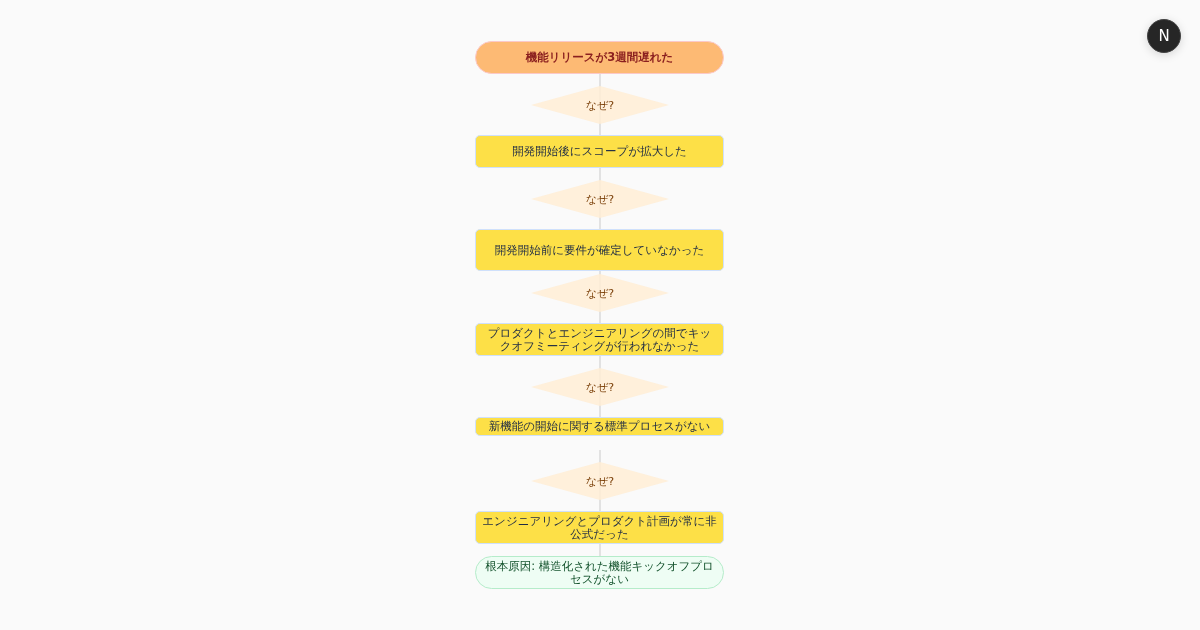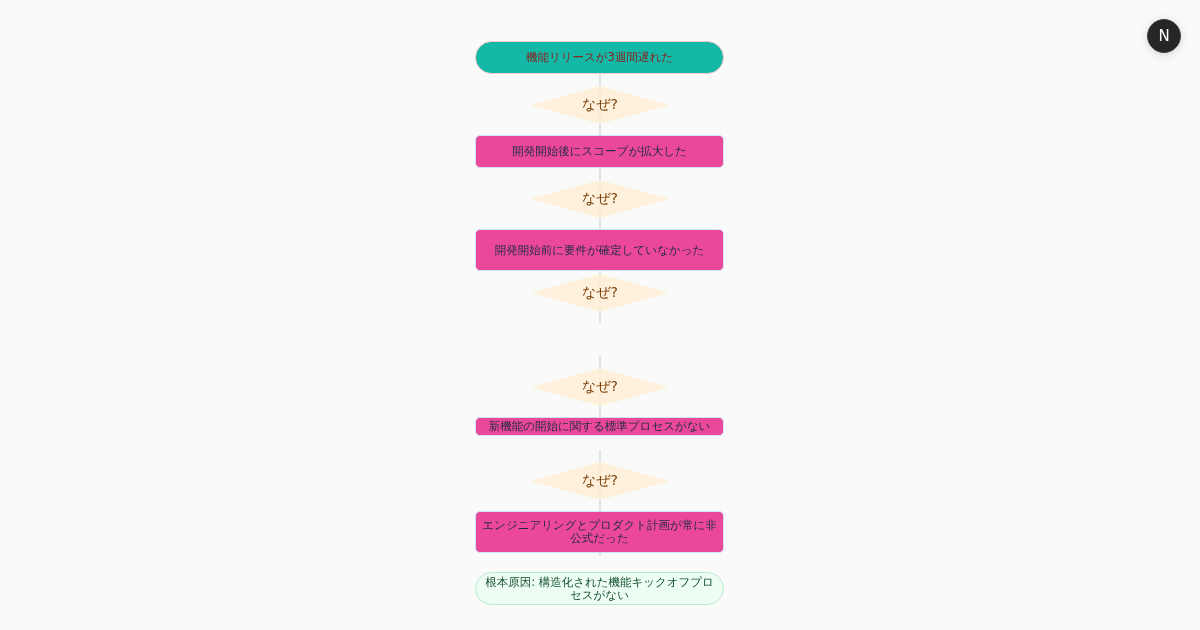--- a/index.html
+++ b/index.html
@@ -16,38 +16,39 @@
     }
     .node {
       position: absolute; left: 475px; width: 249px;
       box-sizing: border-box;
       display: flex; align-items: center; justify-content: center;
       text-align: center;
       font-size: 11.5px; line-height: 13px;
       padding: 0 6px;
     }
     .node.start {
-      background: #14b8a6; border: 1.5px solid #fbc9c9; border-radius: 17px;
+      background: #fdba74; border: 1.5px solid #fbc9c9; border-radius: 17px;
       color: #8b1f1f;
+      font-weight: bold;
     }
     .node.step {
-      background: #ec4899; border: 1.5px solid #cfe0fb; border-radius: 5px;
+      background: #fde047; border: 1.5px solid #cfe0fb; border-radius: 5px;
       color: #1e2b45;
     }
     .node.root {
       background: #eefdf4; border: 1.5px solid #b5ecca; border-radius: 17px;
       color: #14532d;
     }
     .diamond {
       position: absolute; left: 531px; width: 138px; height: 38px;
       display: flex; align-items: center; justify-content: center;
     }
     .diamond svg { position: absolute; left: 0; top: 0; }
     .diamond span {
-      position: relative; font-size: 14px; color: #7a3f08;
+      position: relative; font-size: 11px; color: #7a3f08;
     }
     .avatar {
       position: absolute; left: 1147px; top: 19px; width: 34px; height: 34px;
       border-radius: 50%; background: #262626;
       box-shadow: 0 2px 10px rgba(0,0,0,0.15);
       display: flex; align-items: center; justify-content: center;
       color: #fff; font-size: 15px;
       border: 1px solid #444; box-sizing: border-box;
     }
   </style>
@@ -89,43 +90,46 @@
     <span>開発開始前に要件が確定していなかった</span>
   </div>
 
   <div class="diamond" style="top:274px;">
     <svg width="138" height="38">
         <polygon points="69,0 138,19 69,38 0,19" fill="#ffedd5" fill-opacity="0.85"></polygon>
       </svg>
     <span>なぜ?</span>
   </div>
 
+  <div class="node step" style="top:323px;height:33px;">
+    <span>プロダクトとエンジニアリングの間でキックオフミーティングが行われなかった</span>
+  </div>
 
   <div class="diamond" style="top:368px;">
     <svg width="138" height="38">
         <polygon points="69,0 138,19 69,38 0,19" fill="#ffedd5" fill-opacity="0.85"></polygon>
       </svg>
     <span>なぜ?</span>
   </div>
 
   <div class="node step" style="top:417px;height:19px;">
     <span>新機能の開始に関する標準プロセスがない</span>
   </div>
 
   <div class="diamond" style="top:462px;">
     <svg width="138" height="38">
         <polygon points="69,0 138,19 69,38 0,19" fill="#ffedd5" fill-opacity="0.85"></polygon>
       </svg>
     <span>なぜ?</span>
   </div>
 
-  <div class="node step" style="top:511px;height:42px;">
+  <div class="node step" style="top:511px;height:33px;">
     <span>エンジニアリングとプロダクト計画が常に非公式だった</span>
   </div>
 
-  <div class="node root" style="top:572px;height:33px;">
+  <div class="node root" style="top:556px;height:33px;">
     <span>根本原因: 構造化された機能キックオフプロセスがない</span>
   </div>
 
   <div class="avatar">
     <span>N</span>
   </div>
 </div>
 
 </body></html>

